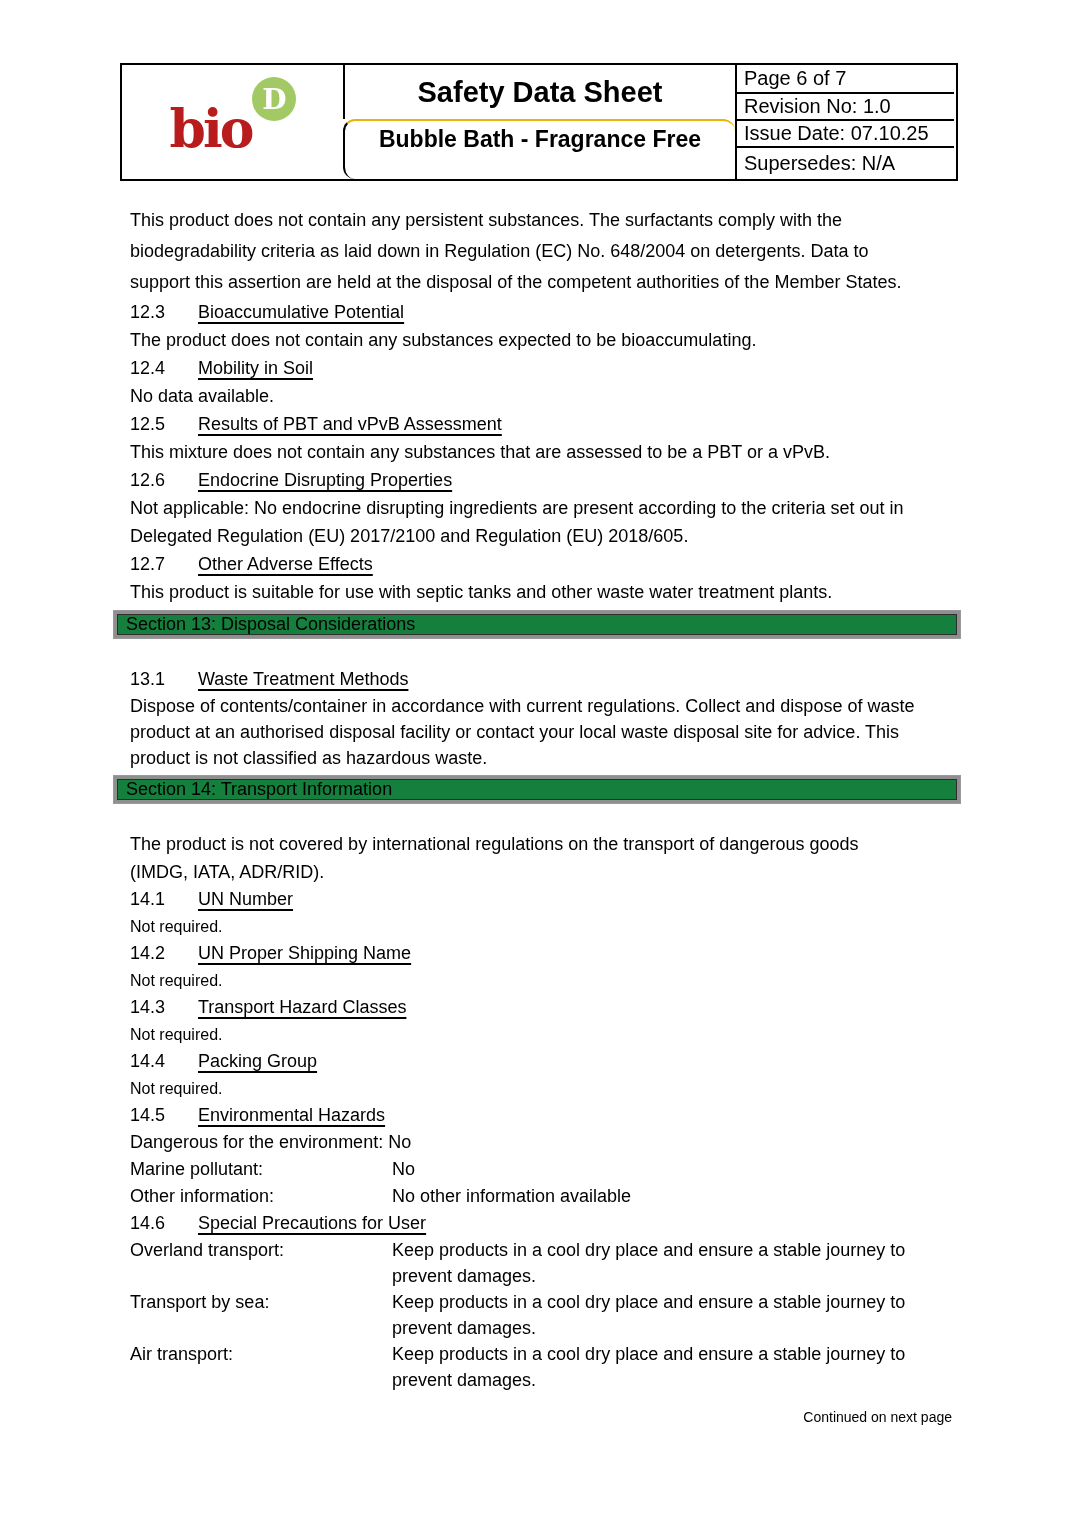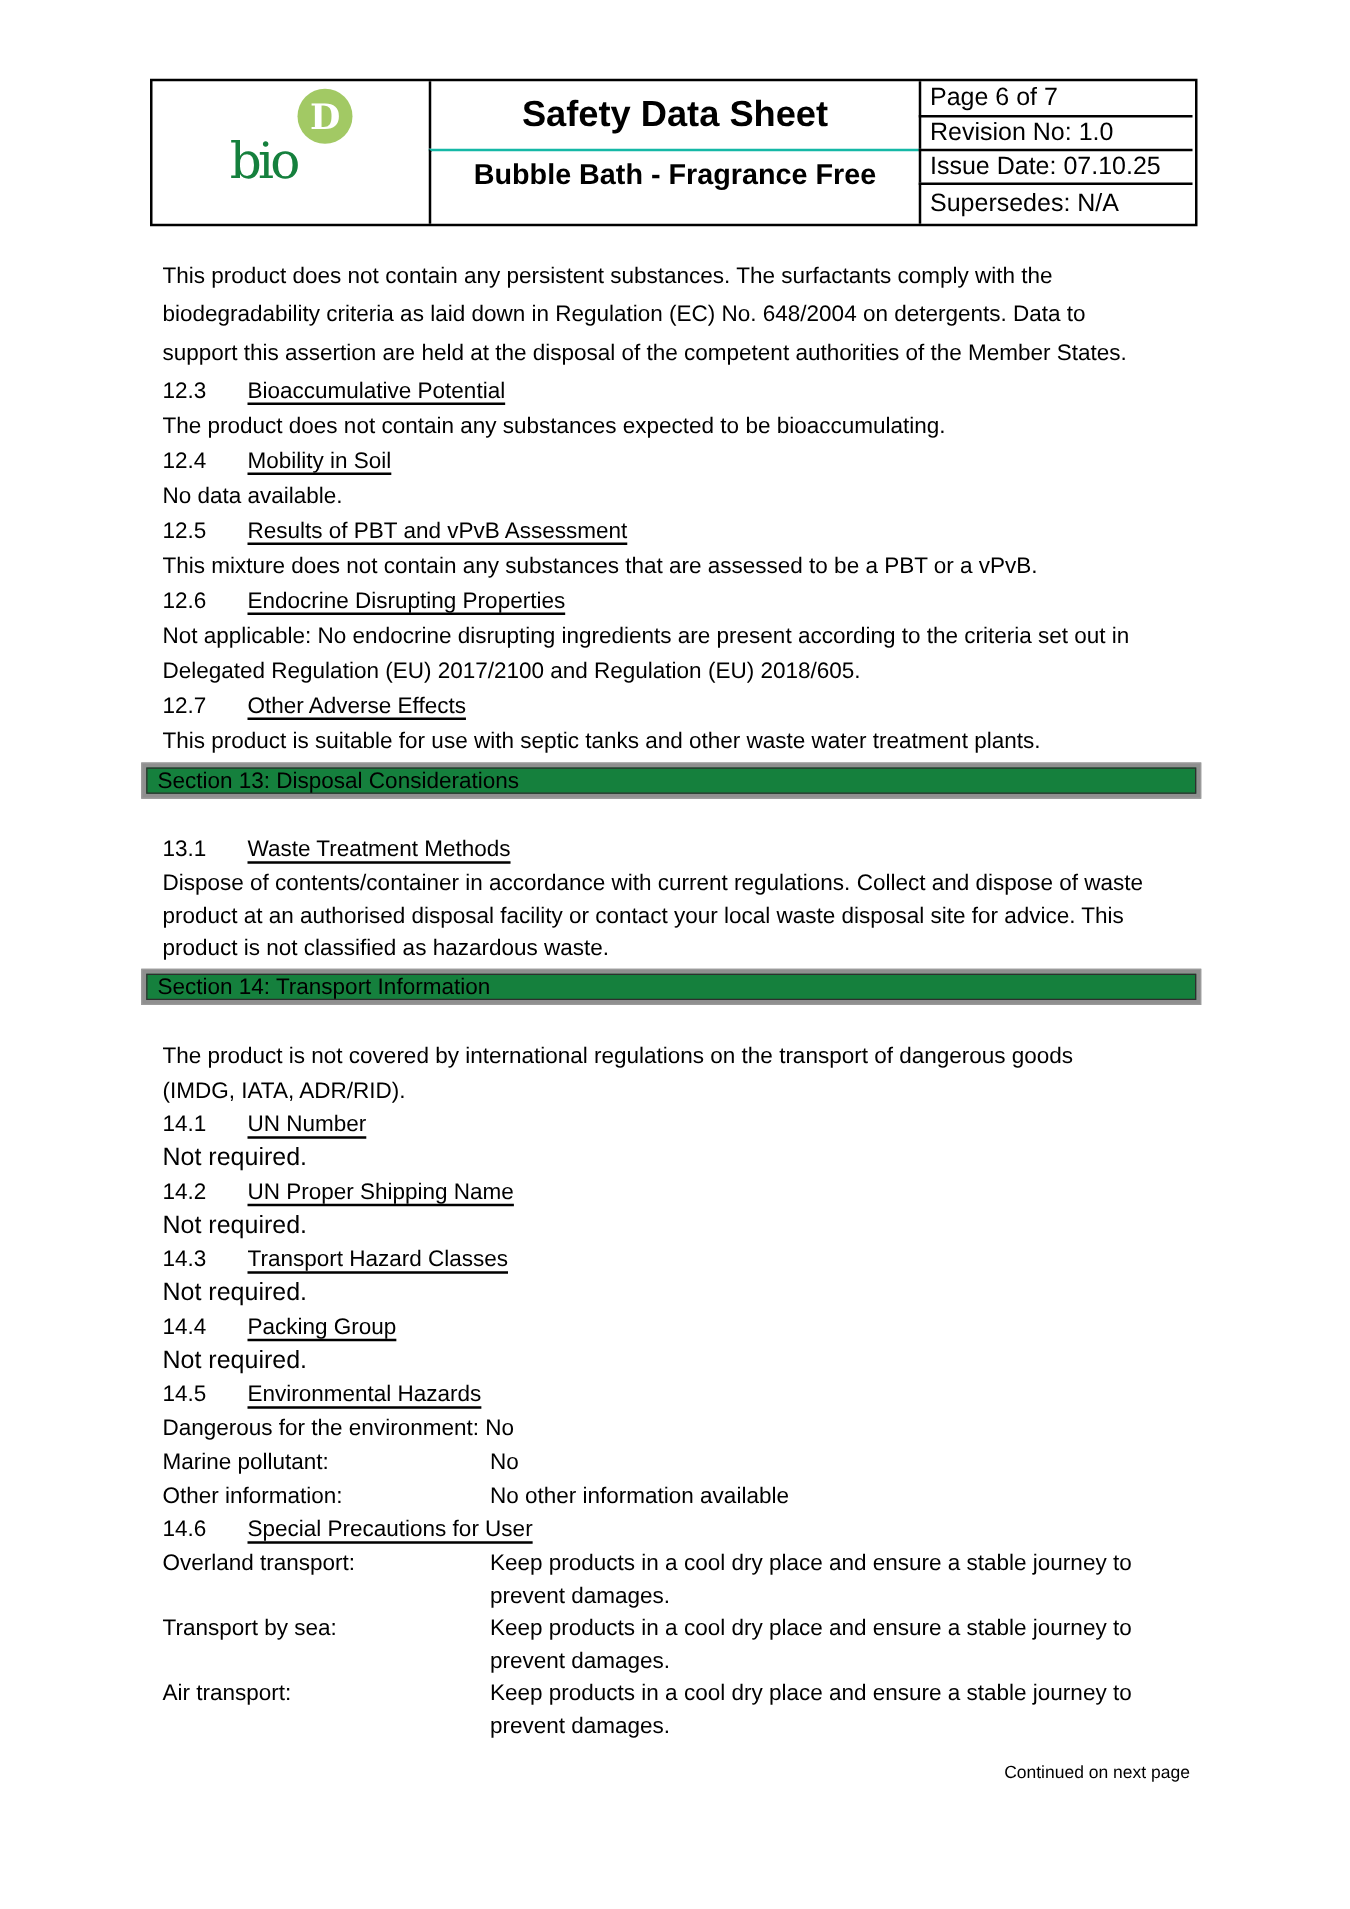--- a/index.html
+++ b/index.html
@@ -18,43 +18,43 @@
     position:absolute; left:120px; top:63px; width:838px;
     border:2px solid #000;
     display:grid;
     grid-template-columns:221px 392px 219px;
     grid-template-rows:27px 27px 27px 33px;
     background:#fff;
   }
   .logo-cell { grid-column:1; grid-row:1/5; display:flex; align-items:center; justify-content:center; }
   .logo { position:relative; display:flex; align-items:flex-end; }
   .logo-bio {
-    font-family:"DejaVu Serif", serif; font-weight:400;
-    font-size:40px; letter-spacing:-3px; line-height:1; color:#15803d;
+    font-family:"DejaVu Serif", serif; font-weight:700;
+    font-size:52px; letter-spacing:-3px; line-height:1; color:#b91c1c;
     padding-top:14px;
   }
   .logo-d {
     display:flex; align-items:center; justify-content:center;
     width:44px; height:44px; border-radius:50%;
     background:#a2c964; color:#fff;
     font-family:"DejaVu Serif", serif; font-weight:700; font-size:28px;
     position:relative; top:-34px; left:1px;
   }
   .title-cell {
     grid-column:2; grid-row:1/3;
     border-left:2px solid #000;
     display:flex; align-items:center; justify-content:center;
     font-weight:700; font-size:29px; letter-spacing:0px;
   }
   .subtitle-cell {
     grid-column:2; grid-row:3/5;
-    border-left:2px solid #000; border-top:2px solid #14b8a6;
+    border-left:2px solid #000; border-top:2px solid #eab308;
     display:flex; align-items:flex-start; justify-content:center;
     padding-top:5px;
-    font-weight:700; font-size:23px;
+    font-weight:700; font-size:23px;border-radius:12px;
   }
   .meta-cell {
     grid-column:3; border-left:2px solid #000;
     display:flex; align-items:center;
     padding-left:7px; font-size:20px;
   }
   .meta-cell + .meta-cell { border-top:2px solid #000; }
   .meta-r1 { grid-row:1; } .meta-r2 { grid-row:2; } .meta-r3 { grid-row:3; }
   .meta-r4 { grid-row:4; align-items:flex-start; padding-top:4px; }
 
@@ -63,21 +63,21 @@
   .line  { line-height:31px; white-space:nowrap; }
   .nline { line-height:26px; white-space:nowrap; }
   .row   { height:28px; line-height:28px; display:flex; white-space:nowrap; }
   .row14 { height:27px; line-height:27px; display:flex; white-space:nowrap; }
   .h-num { width:68px; flex:0 0 68px; }
   .h-title {
     text-decoration:underline;
     text-decoration-thickness:1.5px;
     text-underline-offset:4px;
   }
-  .note { height:27px; line-height:27px; font-size:20px; white-space:nowrap; }
+  .note { height:27px; line-height:27px; font-size:16px; white-space:nowrap; }
   .kv { display:flex; }
   .kv-label { width:262px; flex:0 0 262px; }
   .kv-value { flex:1; }
 
   .banner {
     margin-left:-17px; width:848px;
     border:1px solid #9a9a9a;
     background:#8f8f8f;
     padding:3px;
   }

